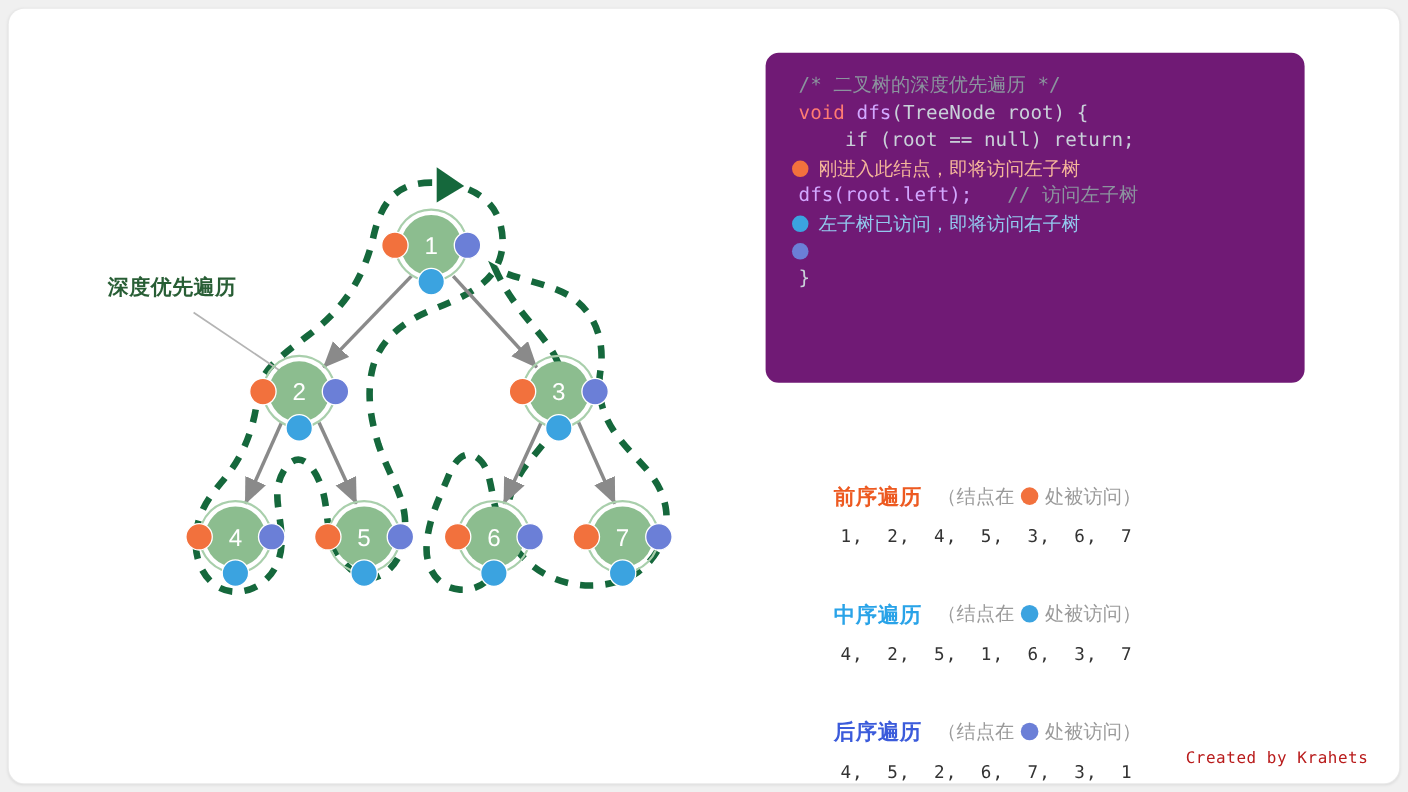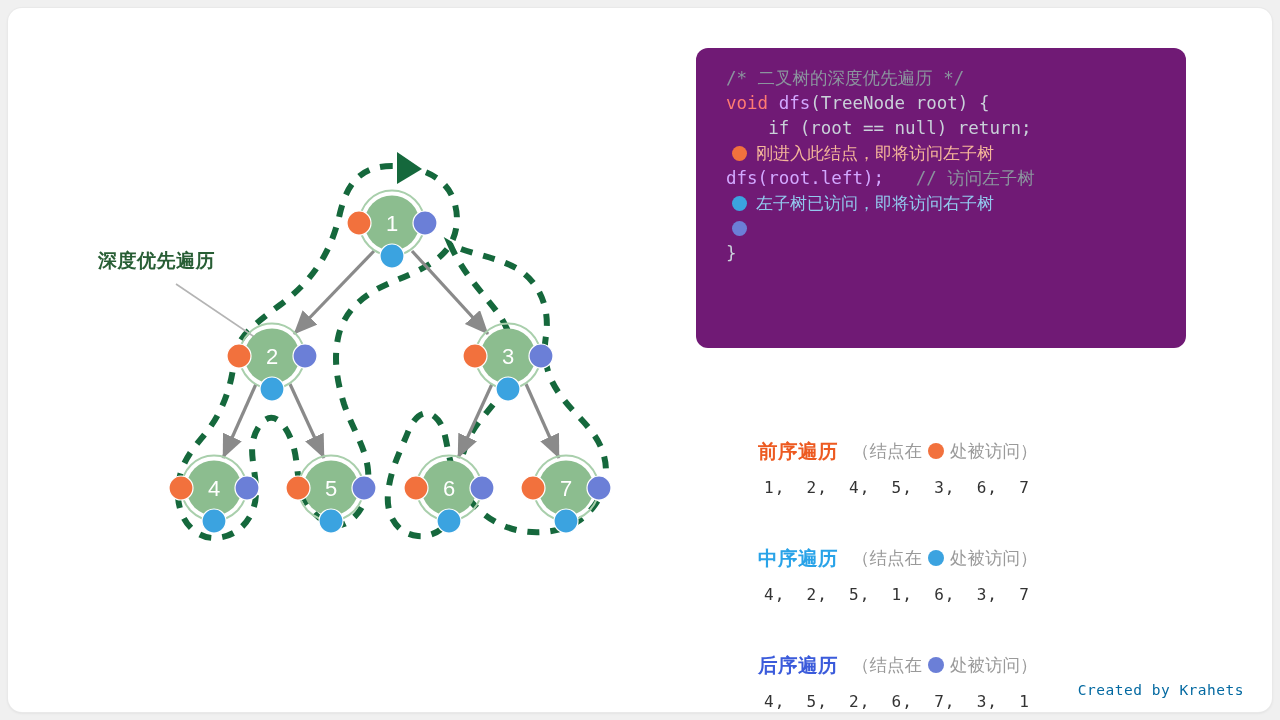--- a/index.html
+++ b/index.html
@@ -32,39 +32,39 @@
     box-sizing:border-box;
     padding:18px 0 0 0;
     font-family:"DejaVu Sans Mono","Liberation Mono",monospace;
     font-size:17.5px;line-height:25px;
   }
   .cline{white-space:pre;padding-left:30px;color:#c9d1d9;height:25px;}
   .cmt{color:#8b949e;}
   .kw{color:#ff7b72;}
   .fn{color:#d2a8ff;}
   .pl{color:#c9d1d9;margin-top:12px;}
-  .note{display:flex;align-items:center;padding-left:36px;height:25px;text-align:center;}
+  .note{display:flex;align-items:center;padding-left:24px;height:25px;text-align:center;}
   .note .dot{width:15px;height:15px;border-radius:50%;flex:none;margin-right:9px;}
   .note span.txt{font-size:17px;font-family:"Liberation Sans","DejaVu Sans",sans-serif;white-space:nowrap;}
 
   
   #results{position:absolute;left:750px;top:382px;width:420px;}
   .res-head{display:flex;align-items:center;height:34px;white-space:nowrap;margin-top:44px;}
   .res-title{font-weight:bold;font-size:19.5px;letter-spacing:.5px;}
   .res-paren{font-size:17.5px;color:#9a9a9a;margin-left:14px;display:flex;align-items:center;}
   .res-paren .dot{width:16px;height:16px;border-radius:50%;display:inline-block;margin:0 6px;}
   .res-seq{
     font-family:"DejaVu Sans Mono","Liberation Mono",monospace;
     font-size:16px;color:#333;margin:10px 0 18px 6px;letter-spacing:1px;
     white-space:pre;
   }
   #credit{
     position:absolute;right:28px;bottom:14px;
     font-family:"DejaVu Sans Mono","Liberation Mono",monospace;
-    font-size:14.5px;color:#0369a1;letter-spacing:.5px;
+    font-size:14.5px;color:#b91c1c;letter-spacing:.5px;
   }
 </style>
 </head>
 <body>
 
 <div id="card">
 
   <div id="tree-panel">
     <svg id="tree-svg" width="660" height="704">
       <defs>

